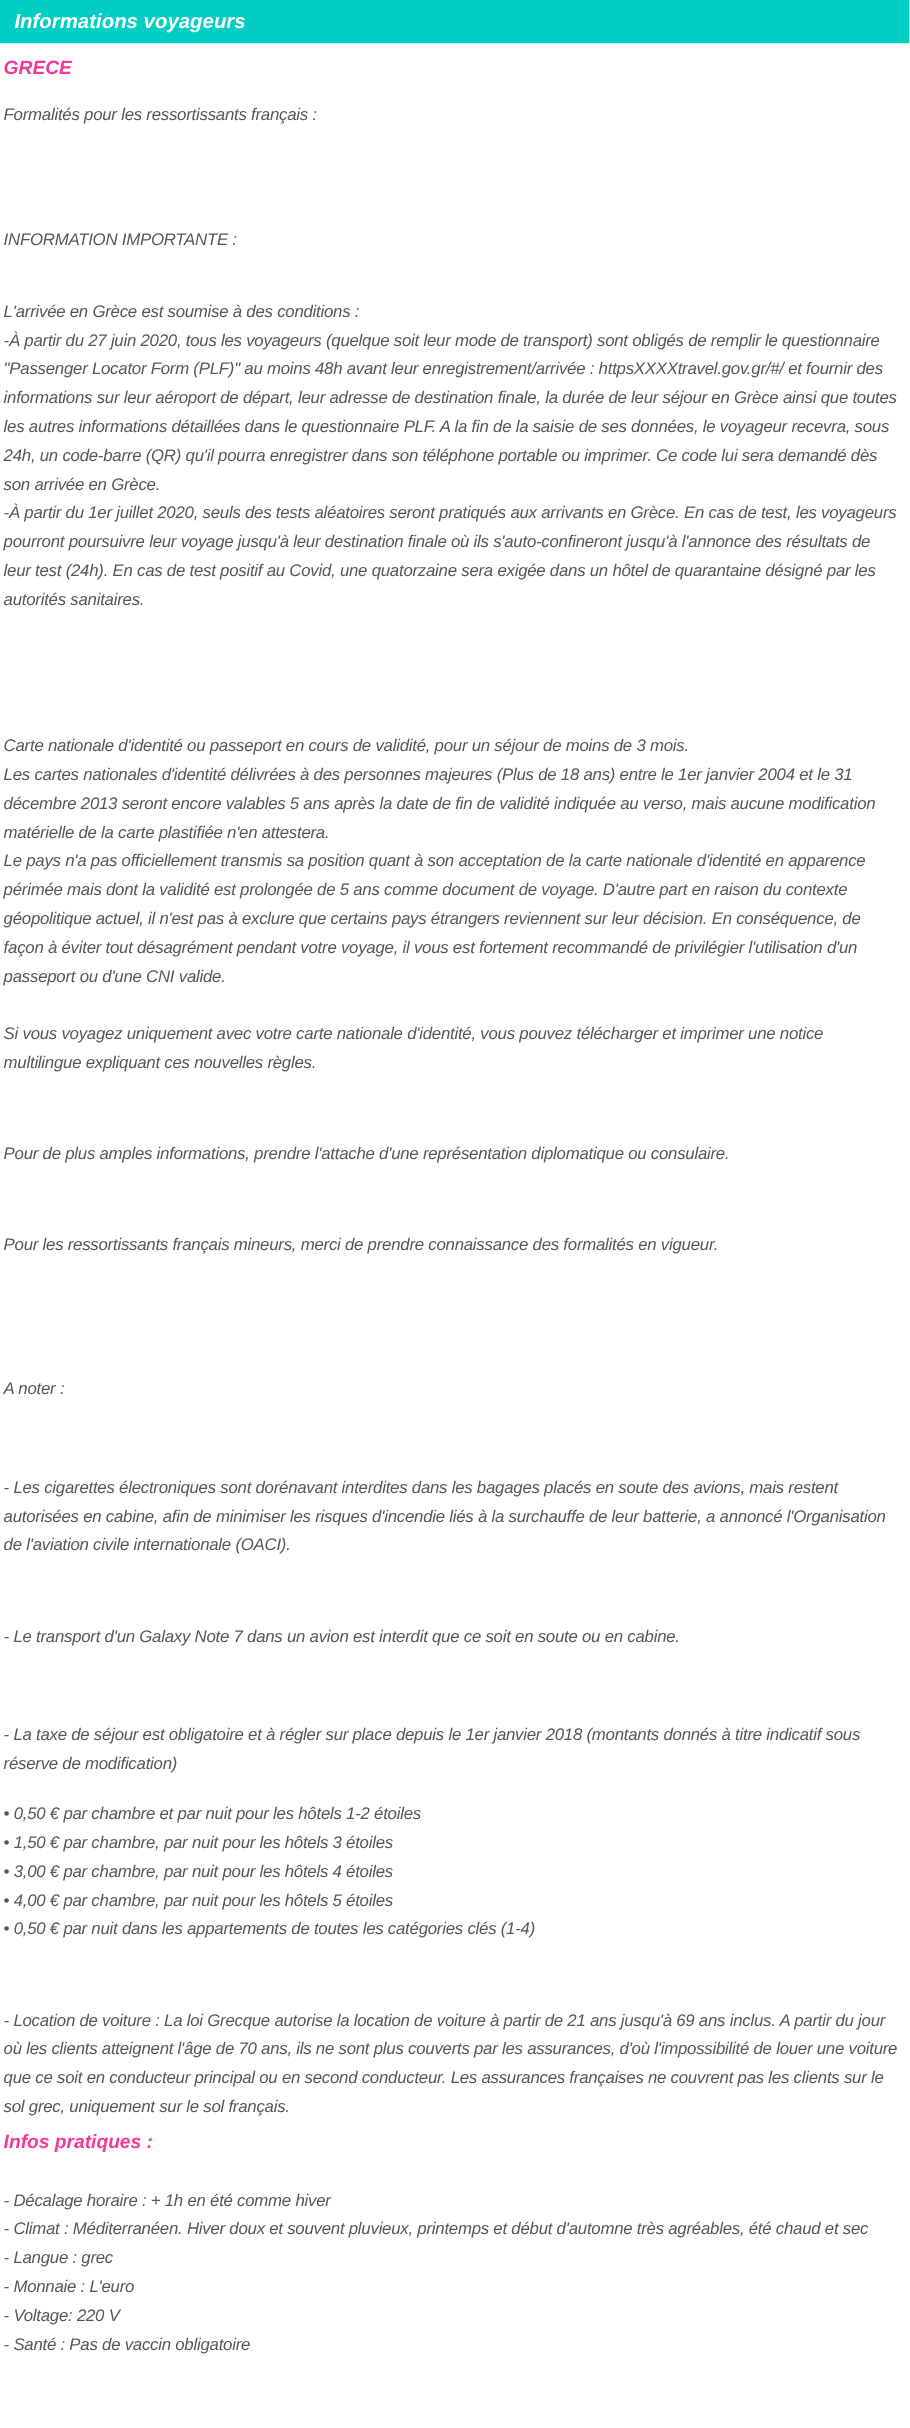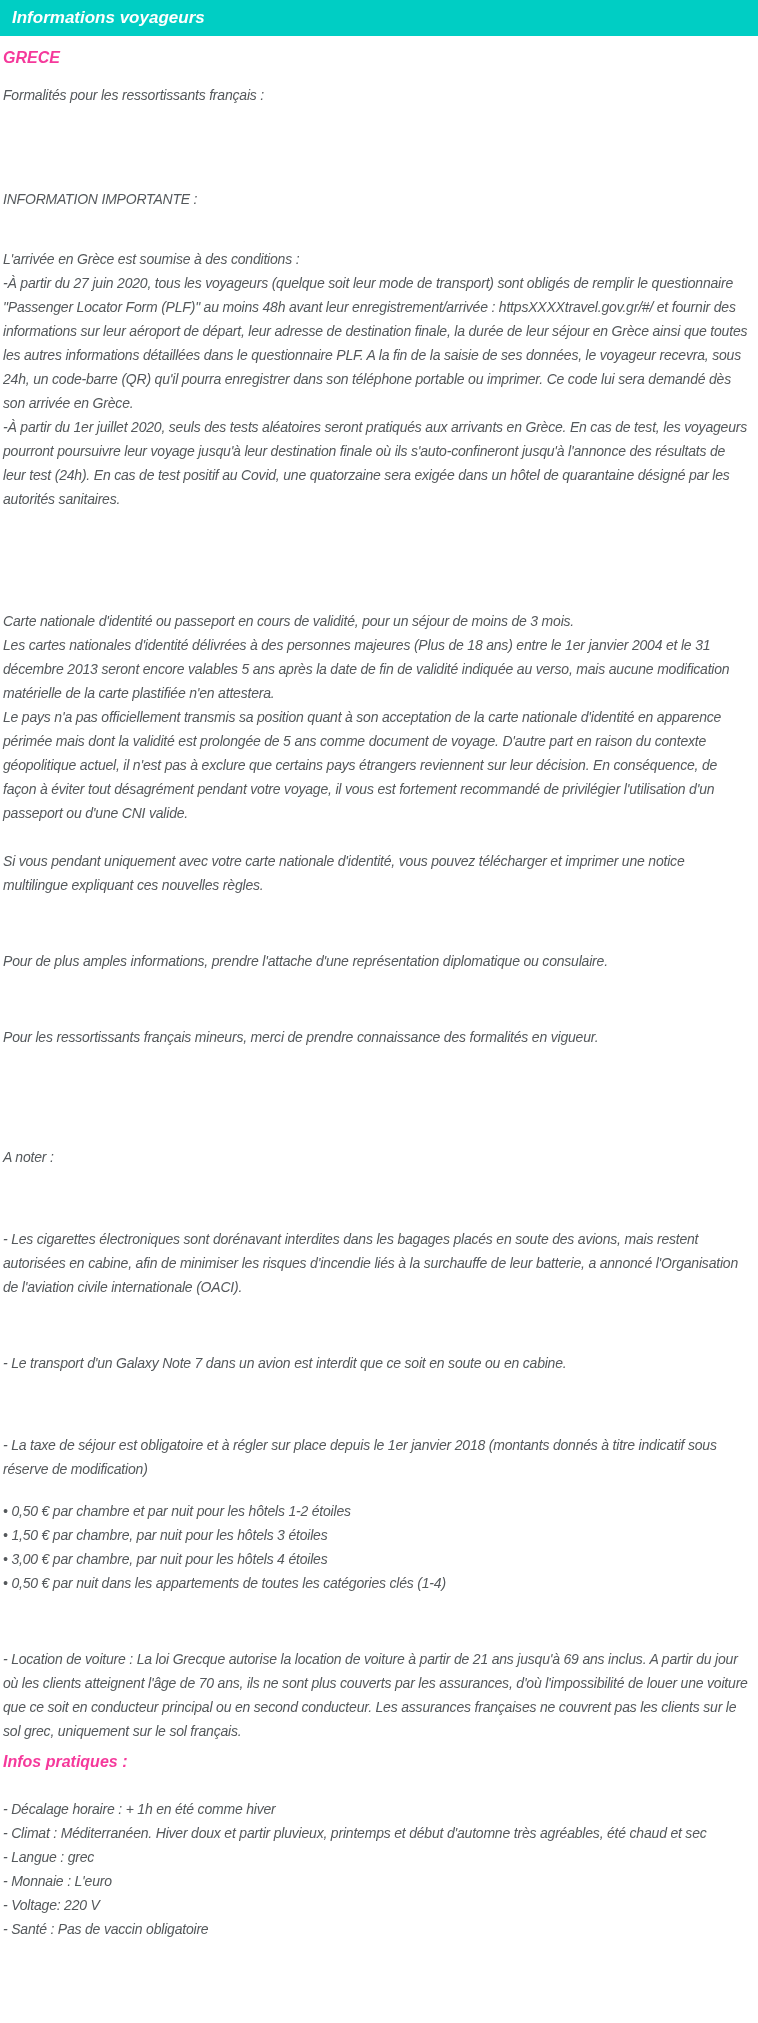--- a/index.html
+++ b/index.html
@@ -94,48 +94,49 @@
     <p>-À partir du 27 juin 2020, tous les voyageurs (quelque soit leur mode de transport) sont obligés de remplir le questionnaire "Passenger Locator Form (PLF)" au moins 48h avant leur enregistrement/arrivée : httpsXXXXtravel.gov.gr/#/ et fournir des informations sur leur aéroport de départ, leur adresse de destination finale, la durée de leur séjour en Grèce ainsi que toutes les autres informations détaillées dans le questionnaire PLF. A la fin de la saisie de ses données, le voyageur recevra, sous 24h, un code-barre (QR) qu'il pourra enregistrer dans son téléphone portable ou imprimer. Ce code lui sera demandé dès son arrivée en Grèce.</p>
     <p>-À partir du 1er juillet 2020, seuls des tests aléatoires seront pratiqués aux arrivants en Grèce. En cas de test, les voyageurs pourront poursuivre leur voyage jusqu'à leur destination finale où ils s'auto-confineront jusqu'à l'annonce des résultats de leur test (24h). En cas de test positif au Covid, une quatorzaine sera exigée dans un hôtel de quarantaine désigné par les autorités sanitaires.</p>
   </div>
 
   <div class="id-block">
     <p>Carte nationale d'identité ou passeport en cours de validité, pour un séjour de moins de 3 mois.</p>
     <p>Les cartes nationales d'identité délivrées à des personnes majeures (Plus de 18 ans) entre le 1er janvier 2004 et le 31 décembre 2013 seront encore valables 5 ans après la date de fin de validité indiquée au verso, mais aucune modification matérielle de la carte plastifiée n'en attestera.</p>
     <p>Le pays n'a pas officiellement transmis sa position quant à son acceptation de la carte nationale d'identité en apparence périmée mais dont la validité est prolongée de 5 ans comme document de voyage. D'autre part en raison du contexte géopolitique actuel, il n'est pas à exclure que certains pays étrangers reviennent sur leur décision. En conséquence, de façon à éviter tout désagrément pendant votre voyage, il vous est fortement recommandé de privilégier l'utilisation d'un passeport ou d'une CNI valide.</p>
   </div>
 
-  <p class="cni-notice">Si vous pendant uniquement avec votre carte nationale d'identité, vous pouvez télécharger et imprimer une notice multilingue expliquant ces nouvelles règles.</p>
+  <p class="cni-notice">Si vous voyagez uniquement avec votre carte nationale d'identité, vous pouvez télécharger et imprimer une notice multilingue expliquant ces nouvelles règles.</p>
 
   <p class="more-info">Pour de plus amples informations, prendre l'attache d'une représentation diplomatique ou consulaire.</p>
 
   <p class="minors">Pour les ressortissants français mineurs, merci de prendre connaissance des formalités en vigueur.</p>
 
 
   <p class="noter-label">A noter :</p>
 
   <p class="ecig">- Les cigarettes électroniques sont dorénavant interdites dans les bagages placés en soute des avions, mais restent autorisées en cabine, afin de minimiser les risques d'incendie liés à la surchauffe de leur batterie, a annoncé l'Organisation de l'aviation civile internationale (OACI).</p>
 
   <p class="galaxy">- Le transport d'un Galaxy Note 7 dans un avion est interdit que ce soit en soute ou en cabine.</p>
 
   <p class="tax-intro">- La taxe de séjour est obligatoire et à régler sur place depuis le 1er janvier 2018 (montants donnés à titre indicatif sous réserve de modification)</p>
 
   <ul class="tax-list">
     <li>0,50 € par chambre et par nuit pour les hôtels 1-2 étoiles</li>
     <li>1,50 € par chambre, par nuit pour les hôtels 3 étoiles</li>
     <li>3,00 € par chambre, par nuit pour les hôtels 4 étoiles</li>
+    <li>4,00 € par chambre, par nuit pour les hôtels 5 étoiles</li>
     <li>0,50 € par nuit dans les appartements de toutes les catégories clés (1-4)</li>
   </ul>
 
   <p class="car-rental">- Location de voiture :  La loi Grecque autorise la location de voiture à partir de 21 ans jusqu'à 69 ans inclus. A partir du jour où les clients atteignent l'âge de 70 ans, ils ne sont plus couverts par les assurances, d'où l'impossibilité de louer une voiture que ce soit en conducteur principal ou en second conducteur. Les assurances françaises ne couvrent pas les clients sur le sol grec, uniquement sur le sol français.</p>
 
   <h2 class="pink-heading practical-heading">Infos pratiques :</h2>
 
   <ul class="practical-list">
     <li>- Décalage horaire : + 1h en été comme hiver</li>
-    <li>- Climat : Méditerranéen. Hiver doux et partir pluvieux, printemps et début d'automne très agréables, été chaud et sec</li>
+    <li>- Climat : Méditerranéen. Hiver doux et souvent pluvieux, printemps et début d'automne très agréables, été chaud et sec</li>
     <li>- Langue : grec</li>
     <li>- Monnaie : L'euro</li>
     <li>- Voltage: 220 V</li>
     <li>- Santé : Pas de vaccin obligatoire</li>
   </ul>
 
 </main>
 
 </body></html>

